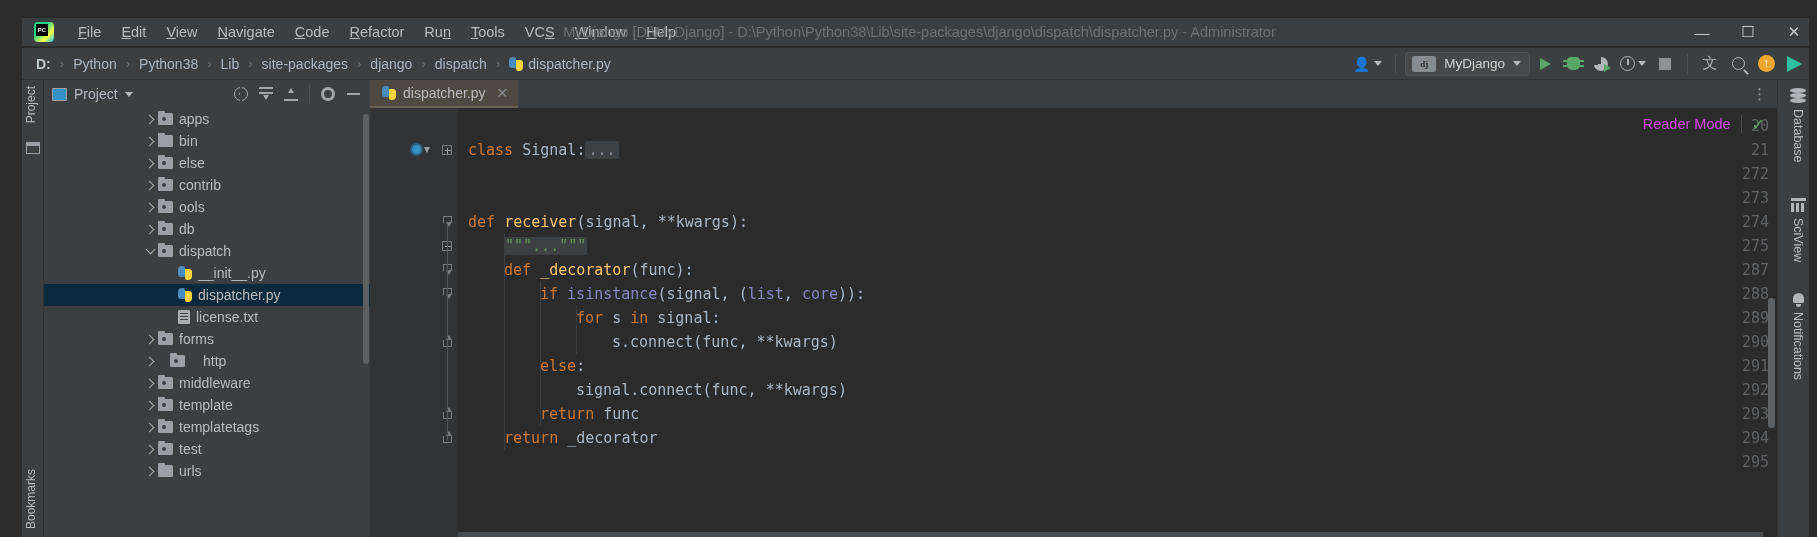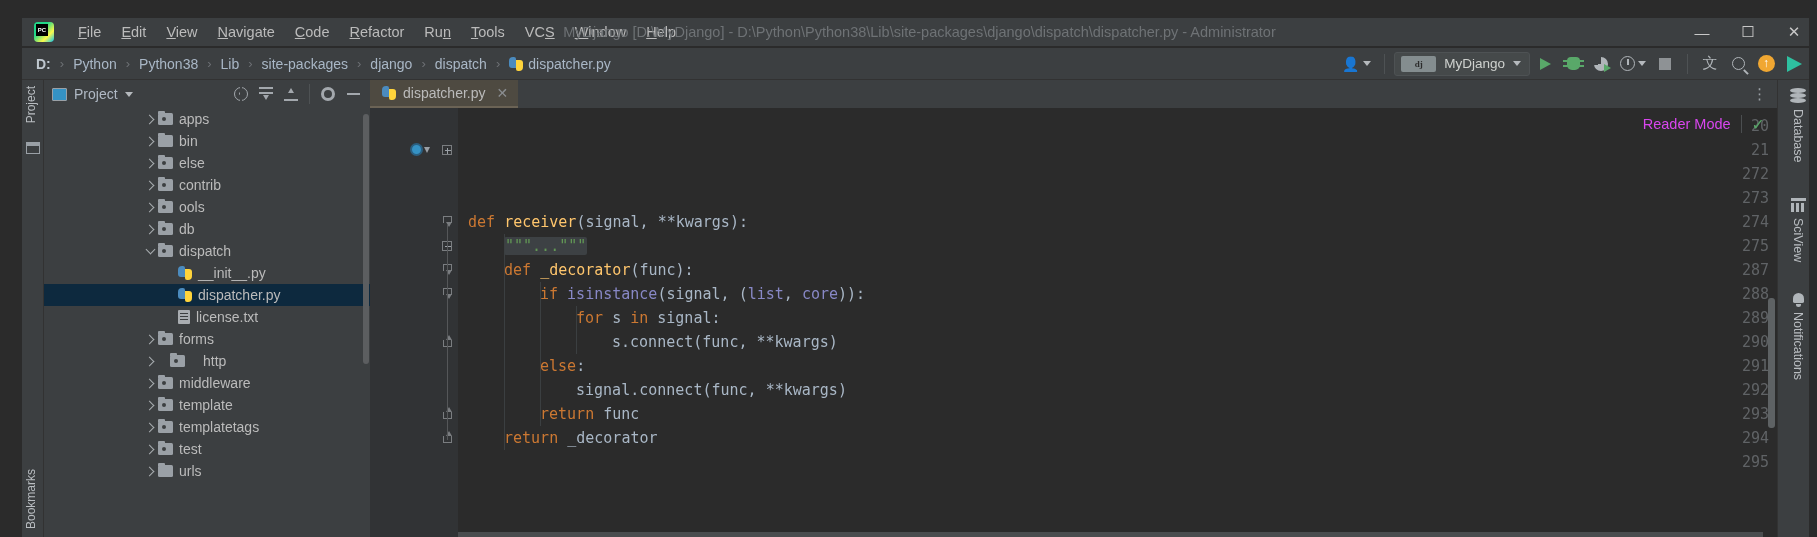--- a/index.html
+++ b/index.html
@@ -83,21 +83,21 @@
   }
   .vsep { width: 1px; height: 20px; background: #4e5254; margin: 0 7px; }
   .caret { width: 0; height: 0; border-left: 4px solid transparent;
            border-right: 4px solid transparent; border-top: 5px solid #b5b9bd; }
   .run-config {
     display: flex; align-items: center; gap: 8px; height: 24px;
     padding: 0 8px 0 6px; border: 1px solid #4e5254; border-radius: 3px;
     background: #45494a;
   }
   .dj-ico {
-    width: 35px; height: 16px; background: #848d8f; border-radius: 2px;
+    width: 24px; height: 16px; background: #848d8f; border-radius: 2px;
     color: #2b2b2b; font-size: 9px; font-weight: bold; line-height: 16px;
     text-align: center; font-family: "Liberation Serif", serif;
   }
   .run-config-name { color: #cfd2cf; font-size: 13.5px; }
   .ico-play { width:0;height:0;border-left:11px solid #59a869;
               border-top:6.5px solid transparent;border-bottom:6.5px solid transparent; }
   .ico-bug {
     width: 13px; height: 13px; background: #59a869; border-radius: 4px 4px 5px 5px;
     position: relative;
   }
@@ -648,20 +648,23 @@
       </div>
     </div>
 
     <div class="code-wrap">
       <div class="gutter"></div>
       <div class="fold-strip"></div>
       <div class="code-body" id="code-body">
           <div class="cline" style="top: 6px;">
             <span class="ctext" style="padding-left: 0px;"></span>
           </div>
+          <div class="cline" style="top: 30px;">
+            <span class="ctext" style="padding-left: 0px;"><span class="kw">class </span><span class="cls">Signal</span><span class="par">:</span><span class="fold-ph">...</span></span>
+          </div>
           <div class="cline" style="top: 54px;">
             <span class="ctext" style="padding-left: 0px;"></span>
           </div>
           <div class="cline" style="top: 78px;">
             <span class="ctext" style="padding-left: 0px;"></span>
           </div>
           <div class="cline" style="top: 102px;">
             <span class="ctext" style="padding-left: 0px;"><span class="kw">def </span><span class="fn">receiver</span><span class="par">(signal, </span><span class="par">**kwargs</span><span class="par">):</span></span>
           </div>
           <div class="cline" style="top: 126px;">

